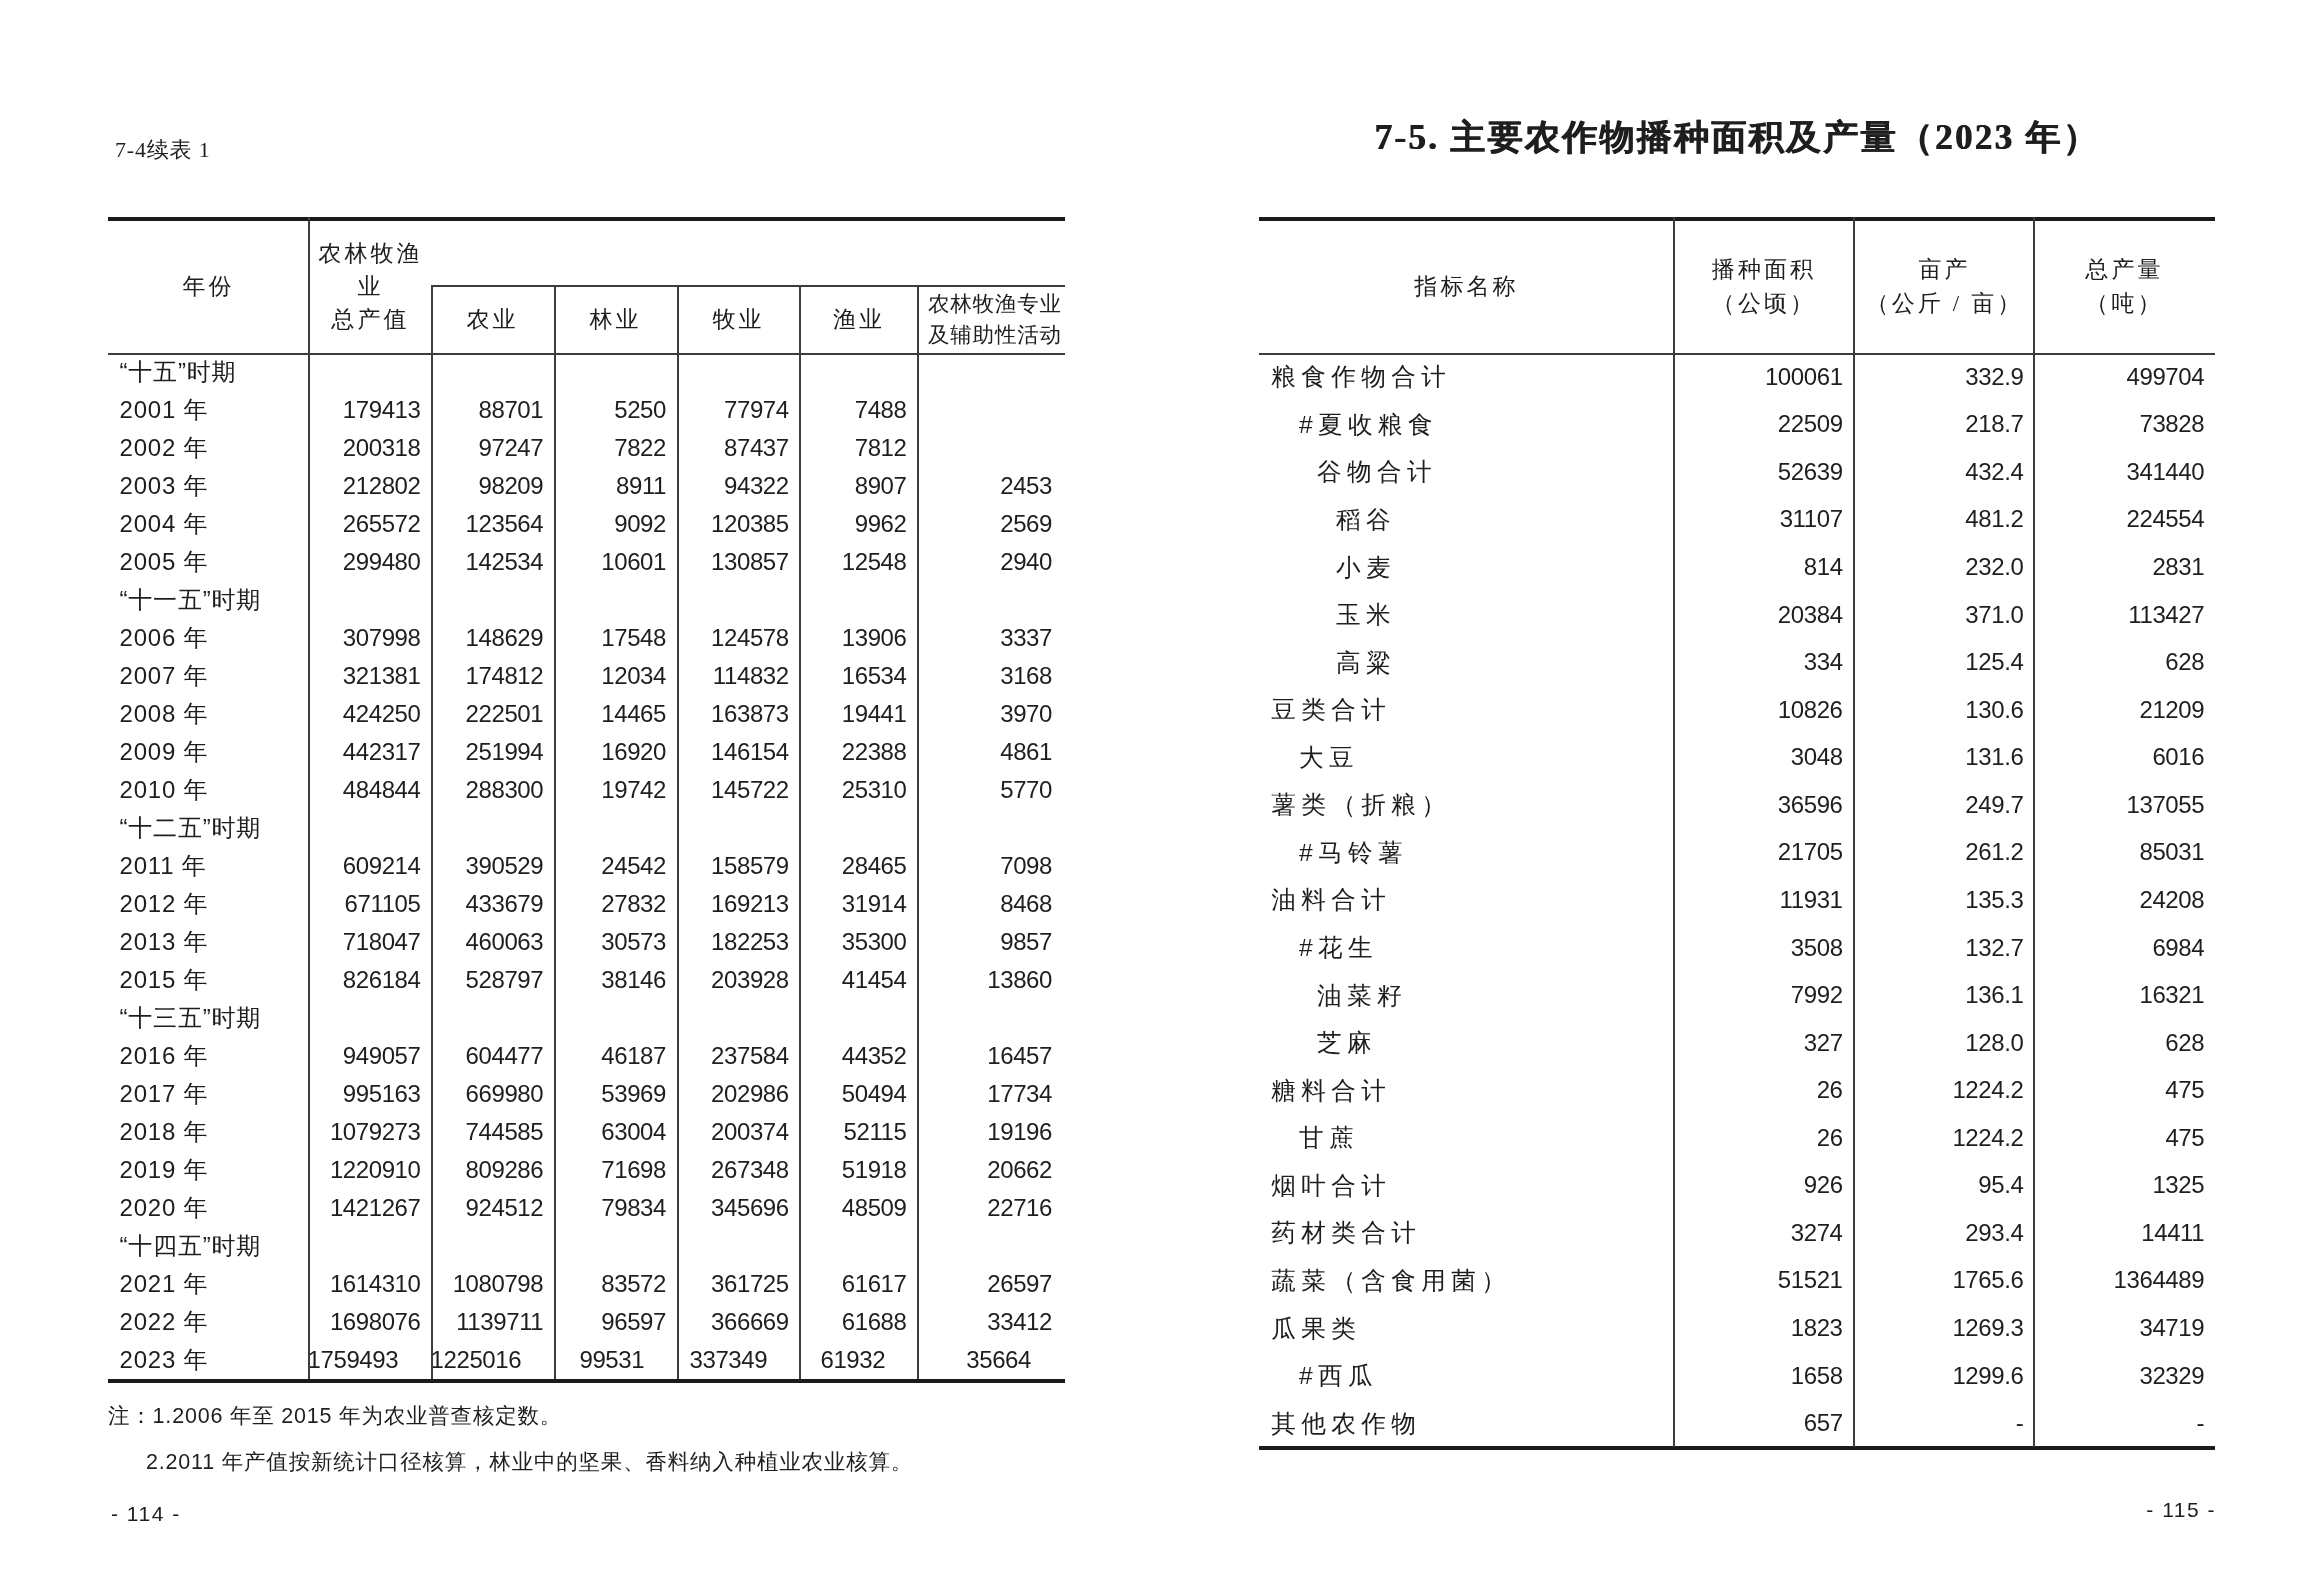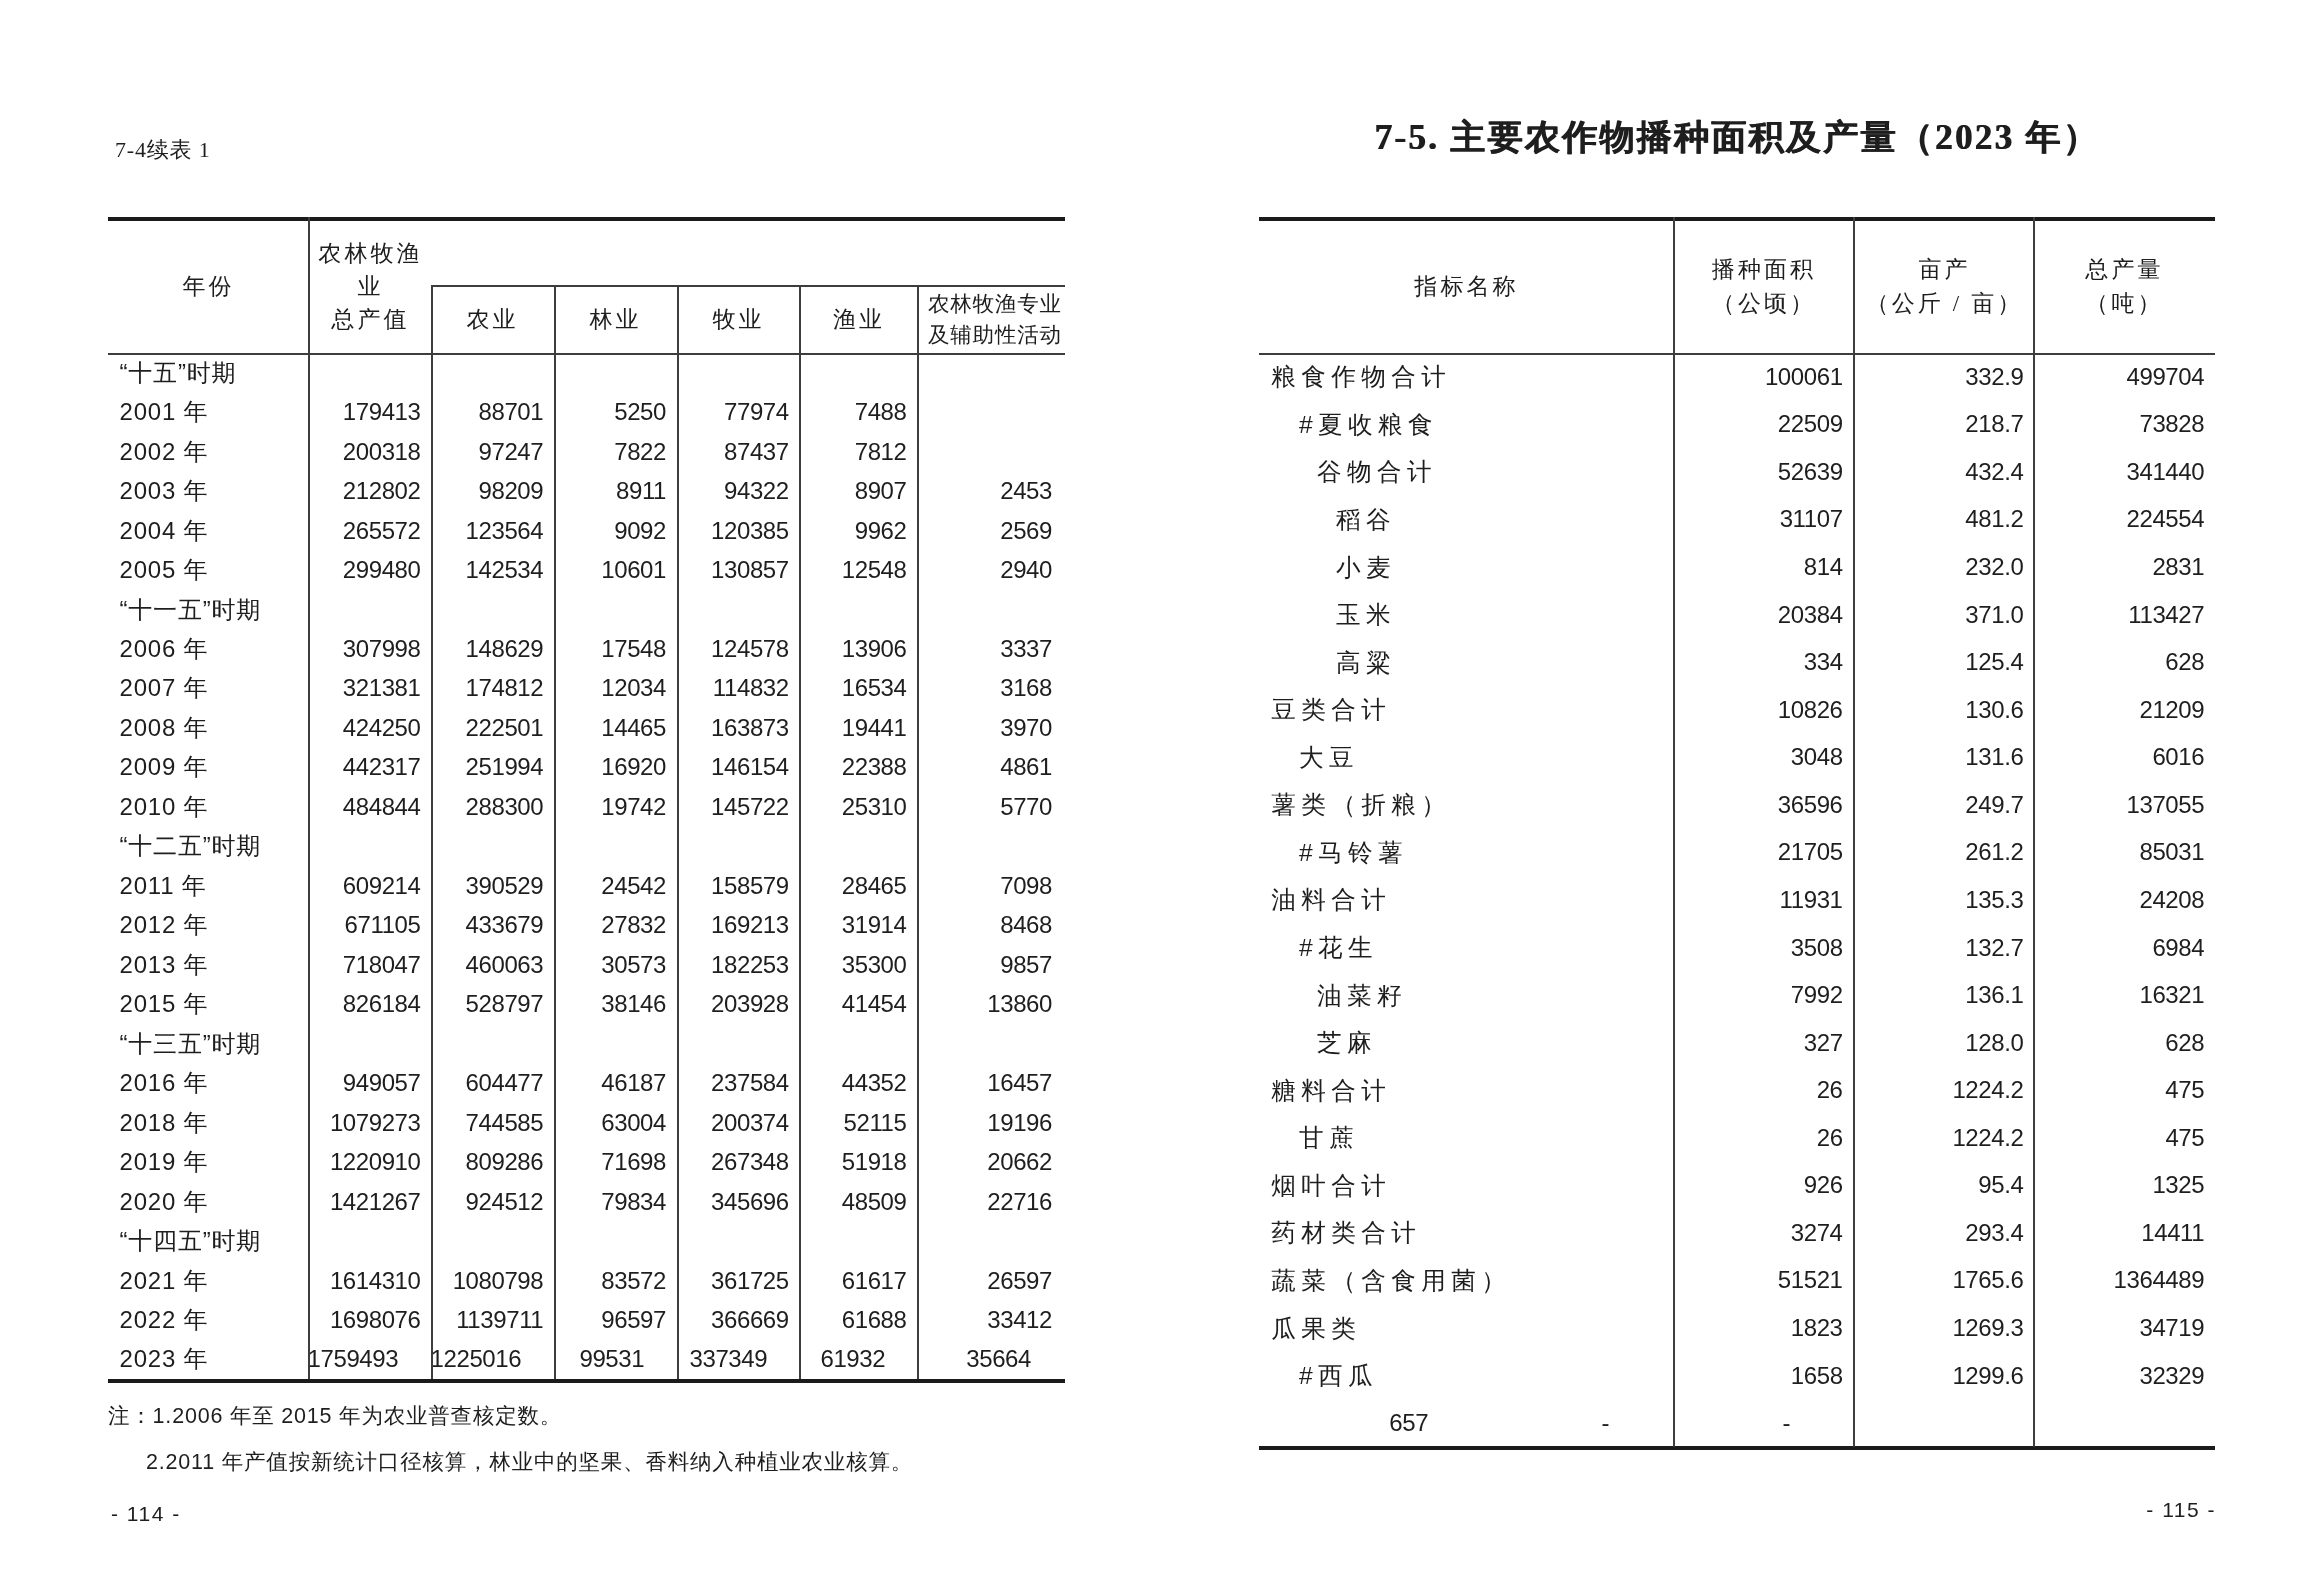--- a/index.html
+++ b/index.html
@@ -251,20 +251,29 @@
         <div class="lrow">
           <div class="lcell llabel">2016 年</div>
           <div class="lcell lval num" style="width: 123px;">949057</div>
           <div class="lcell lval num" style="width: 123px;">604477</div>
           <div class="lcell lval num" style="width: 123px;">46187</div>
           <div class="lcell lval num" style="width: 123px;">237584</div>
           <div class="lcell lval num" style="width: 118px;">44352</div>
           <div class="lcell lval num" style="width: 148px; padding-right: 13px;">16457</div>
         </div>
         <div class="lrow">
+          <div class="lcell llabel">2017 年</div>
+          <div class="lcell lval num" style="width: 123px;">995163</div>
+          <div class="lcell lval num" style="width: 123px;">669980</div>
+          <div class="lcell lval num" style="width: 123px;">53969</div>
+          <div class="lcell lval num" style="width: 123px;">202986</div>
+          <div class="lcell lval num" style="width: 118px;">50494</div>
+          <div class="lcell lval num" style="width: 148px; padding-right: 13px;">17734</div>
+        </div>
+        <div class="lrow">
           <div class="lcell llabel">2018 年</div>
           <div class="lcell lval num" style="width: 123px;">1079273</div>
           <div class="lcell lval num" style="width: 123px;">744585</div>
           <div class="lcell lval num" style="width: 123px;">63004</div>
           <div class="lcell lval num" style="width: 123px;">200374</div>
           <div class="lcell lval num" style="width: 118px;">52115</div>
           <div class="lcell lval num" style="width: 148px; padding-right: 13px;">19196</div>
         </div>
         <div class="lrow">
           <div class="lcell llabel">2019 年</div>
@@ -476,20 +485,21 @@
           <div class="rval num" style="width: 181px;">1269.3</div>
           <div class="rval num" style="width: 181px;">34719</div>
         </div>
         <div class="rrow">
           <div class="rlabel ind1">#西瓜</div>
           <div class="rval num" style="width: 180px;">1658</div>
           <div class="rval num" style="width: 181px;">1299.6</div>
           <div class="rval num" style="width: 181px;">32329</div>
         </div>
         <div class="rrow">
+          <div class="rlabel ind0">其他农作物</div>
           <div class="rval num" style="width: 180px;">657</div>
           <div class="rval num" style="width: 181px;">-</div>
           <div class="rval num" style="width: 181px;">-</div>
         </div>
       </div>
 
     <div class="hline thick" style="left:0; top:0; width:956px;"></div>
     <div class="hline thin" style="left:0; top:136px; width:956px;"></div>
     <div class="hline thick" style="left:0; top:1229px; width:956px;"></div>
     <div class="vline" style="left:414px; top:0; height:1230px;"></div>

